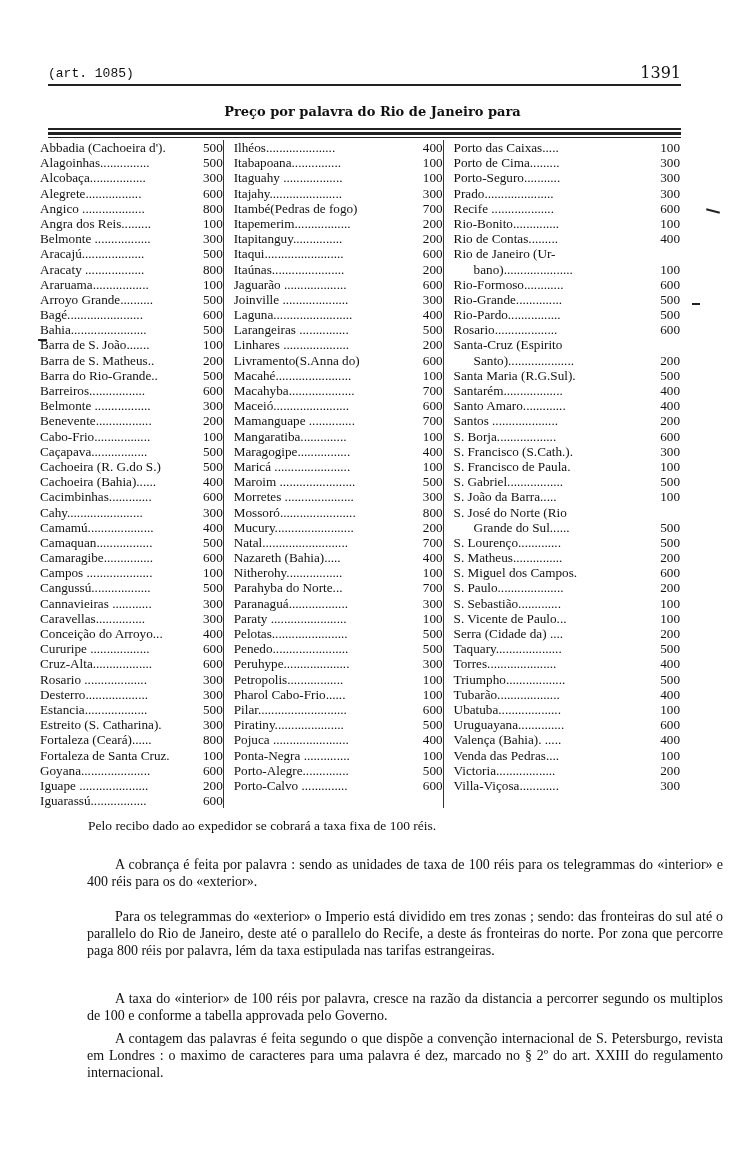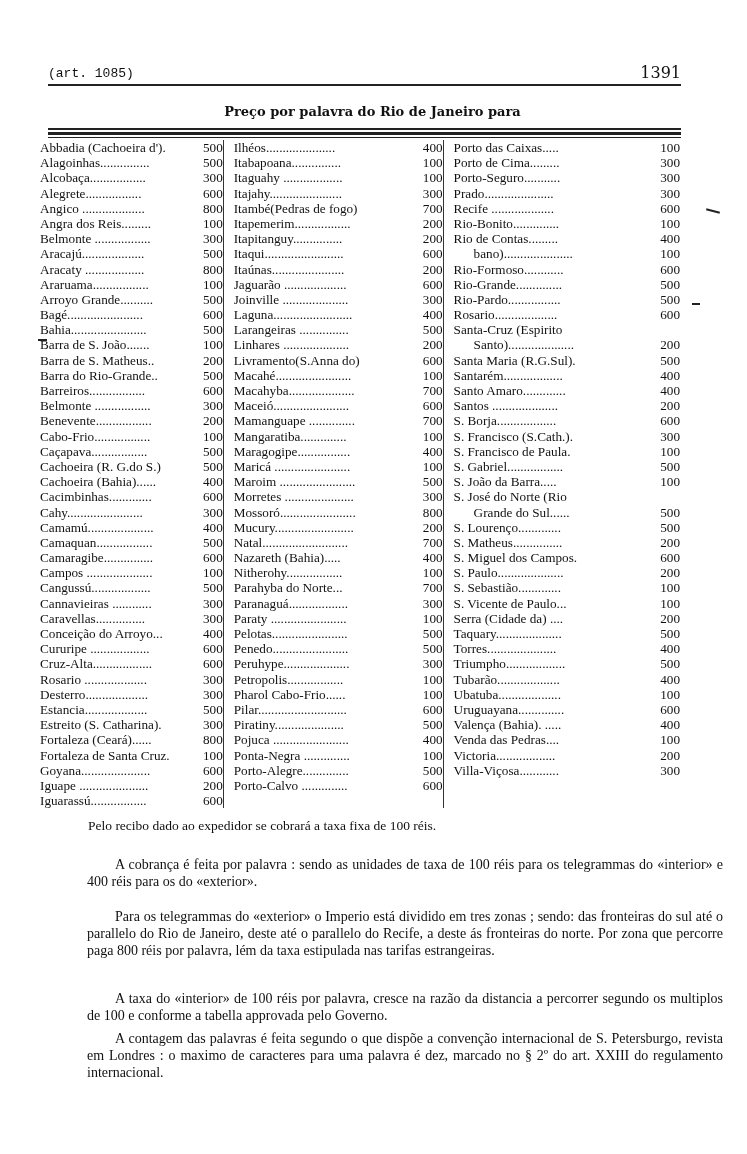--- a/index.html
+++ b/index.html
@@ -443,20 +443,24 @@
       </div>
       <div class="row">
         <span class="name">Rio-Bonito..............</span>
         <span class="num">100</span>
       </div>
       <div class="row">
         <span class="name">Rio de Contas.........</span>
         <span class="num">400</span>
       </div>
       <div class="row">
+        <span class="name">Rio de Janeiro (Ur-</span>
+        <span class="num"></span>
+      </div>
+      <div class="row">
         <span class="name indent">bano).....................</span>
         <span class="num">100</span>
       </div>
       <div class="row">
         <span class="name">Rio-Formoso............</span>
         <span class="num">600</span>
       </div>
       <div class="row">
         <span class="name">Rio-Grande..............</span>
         <span class="num">500</span>

